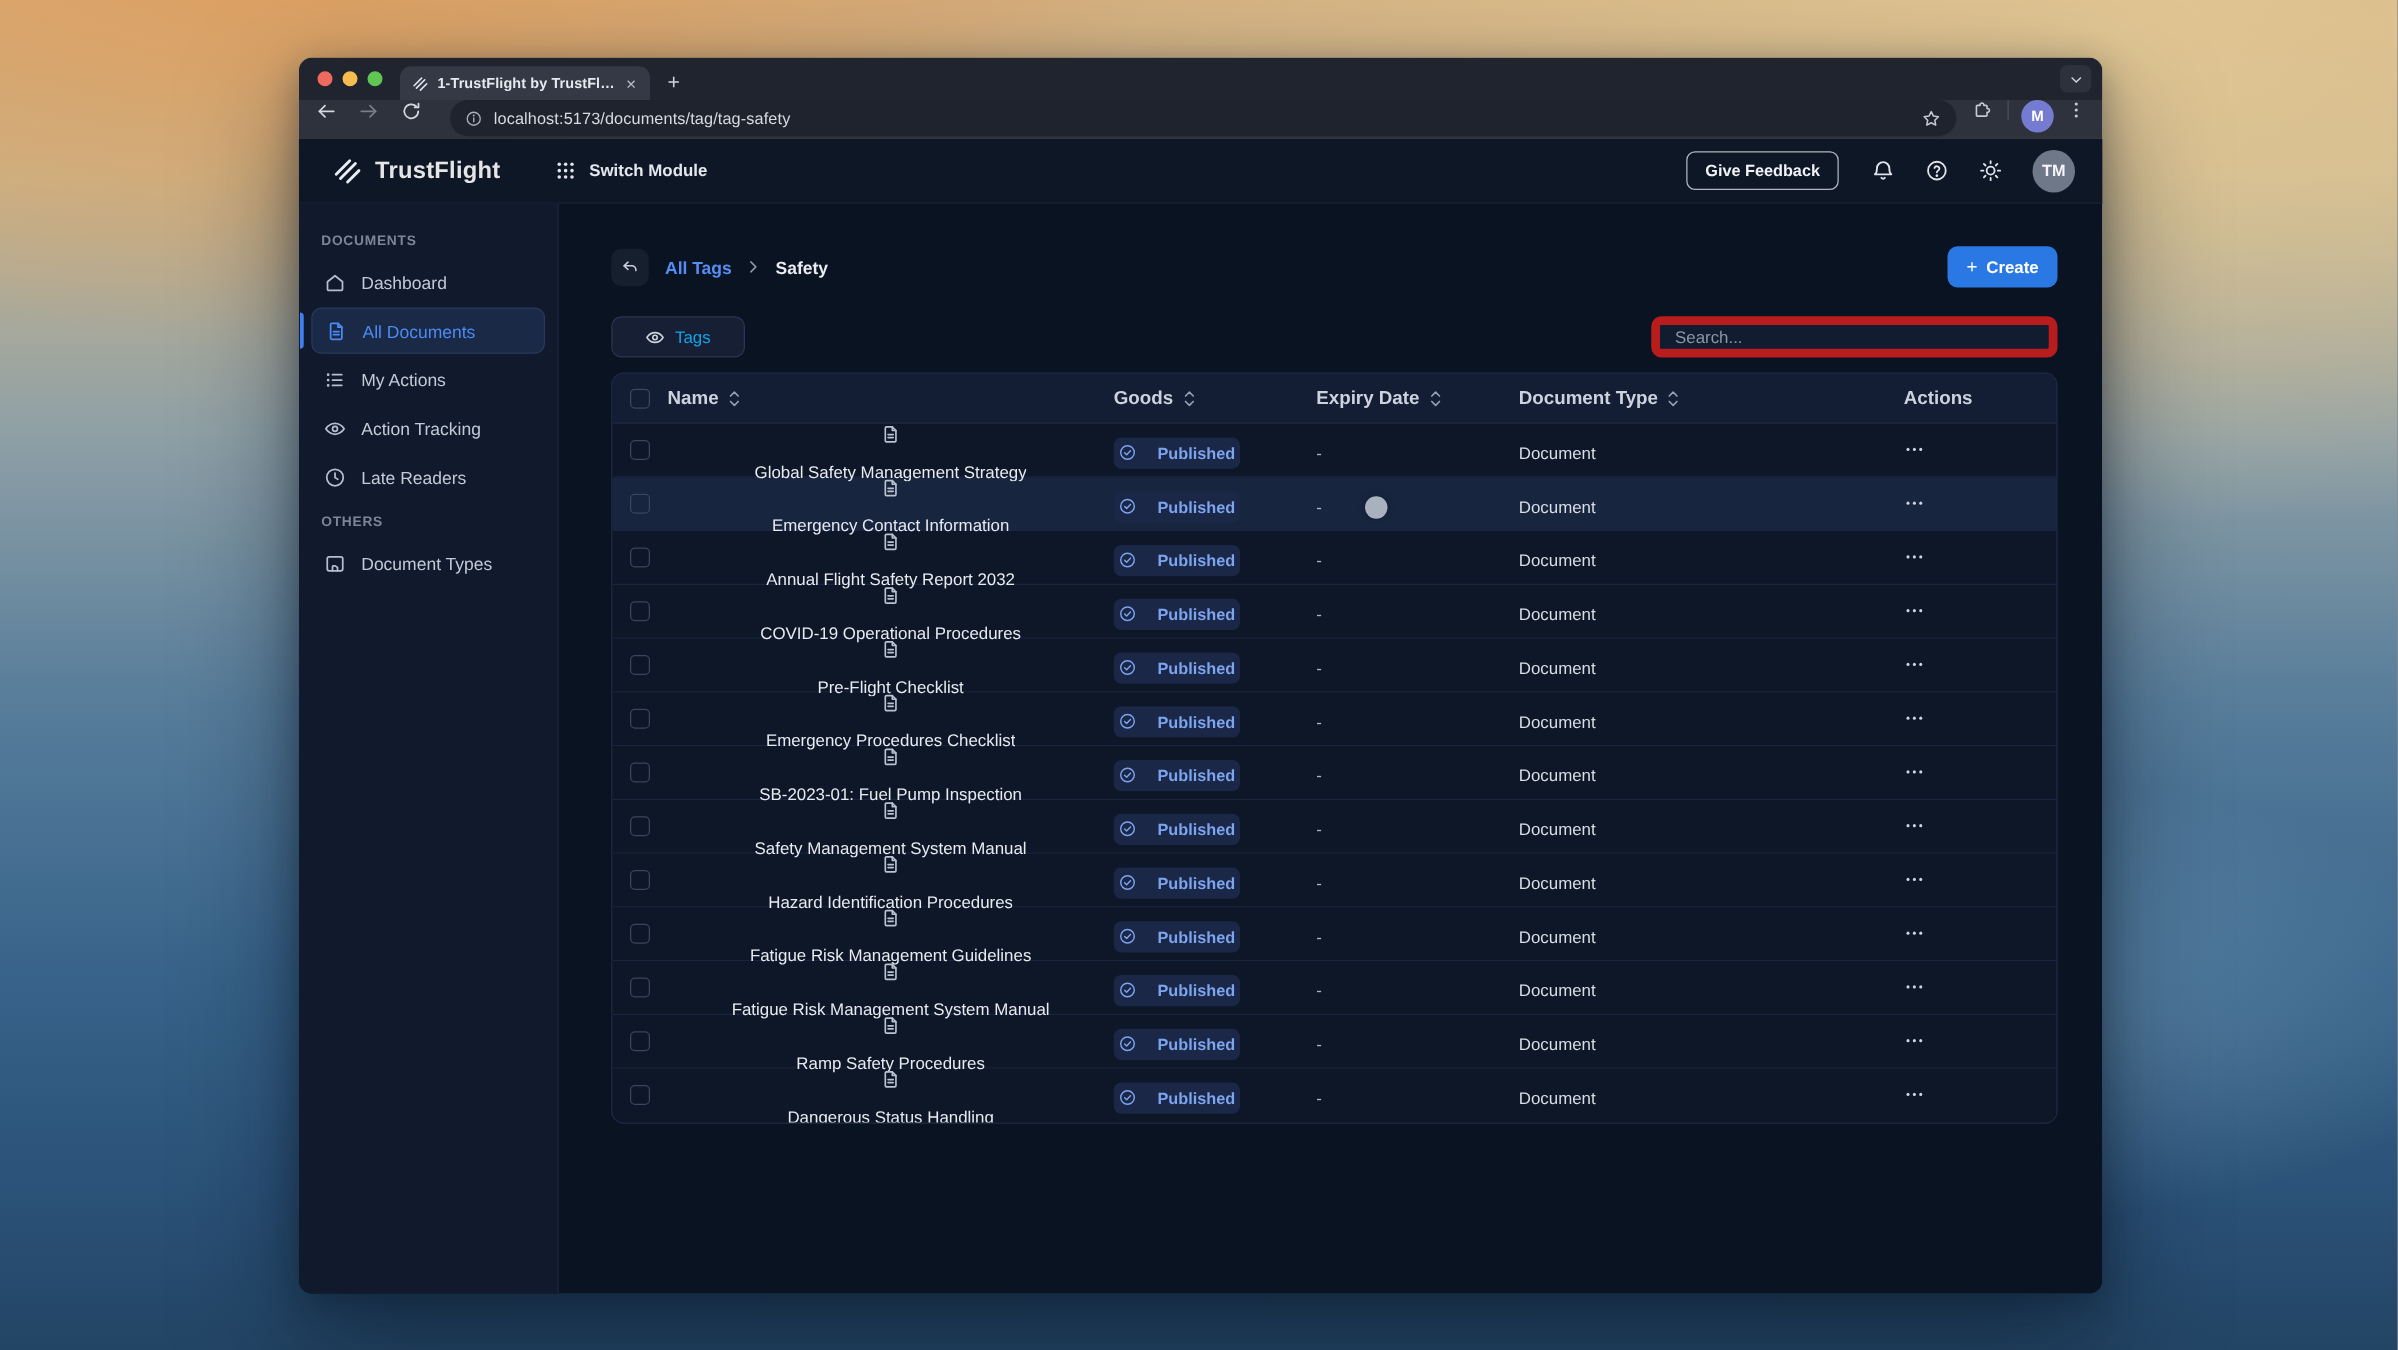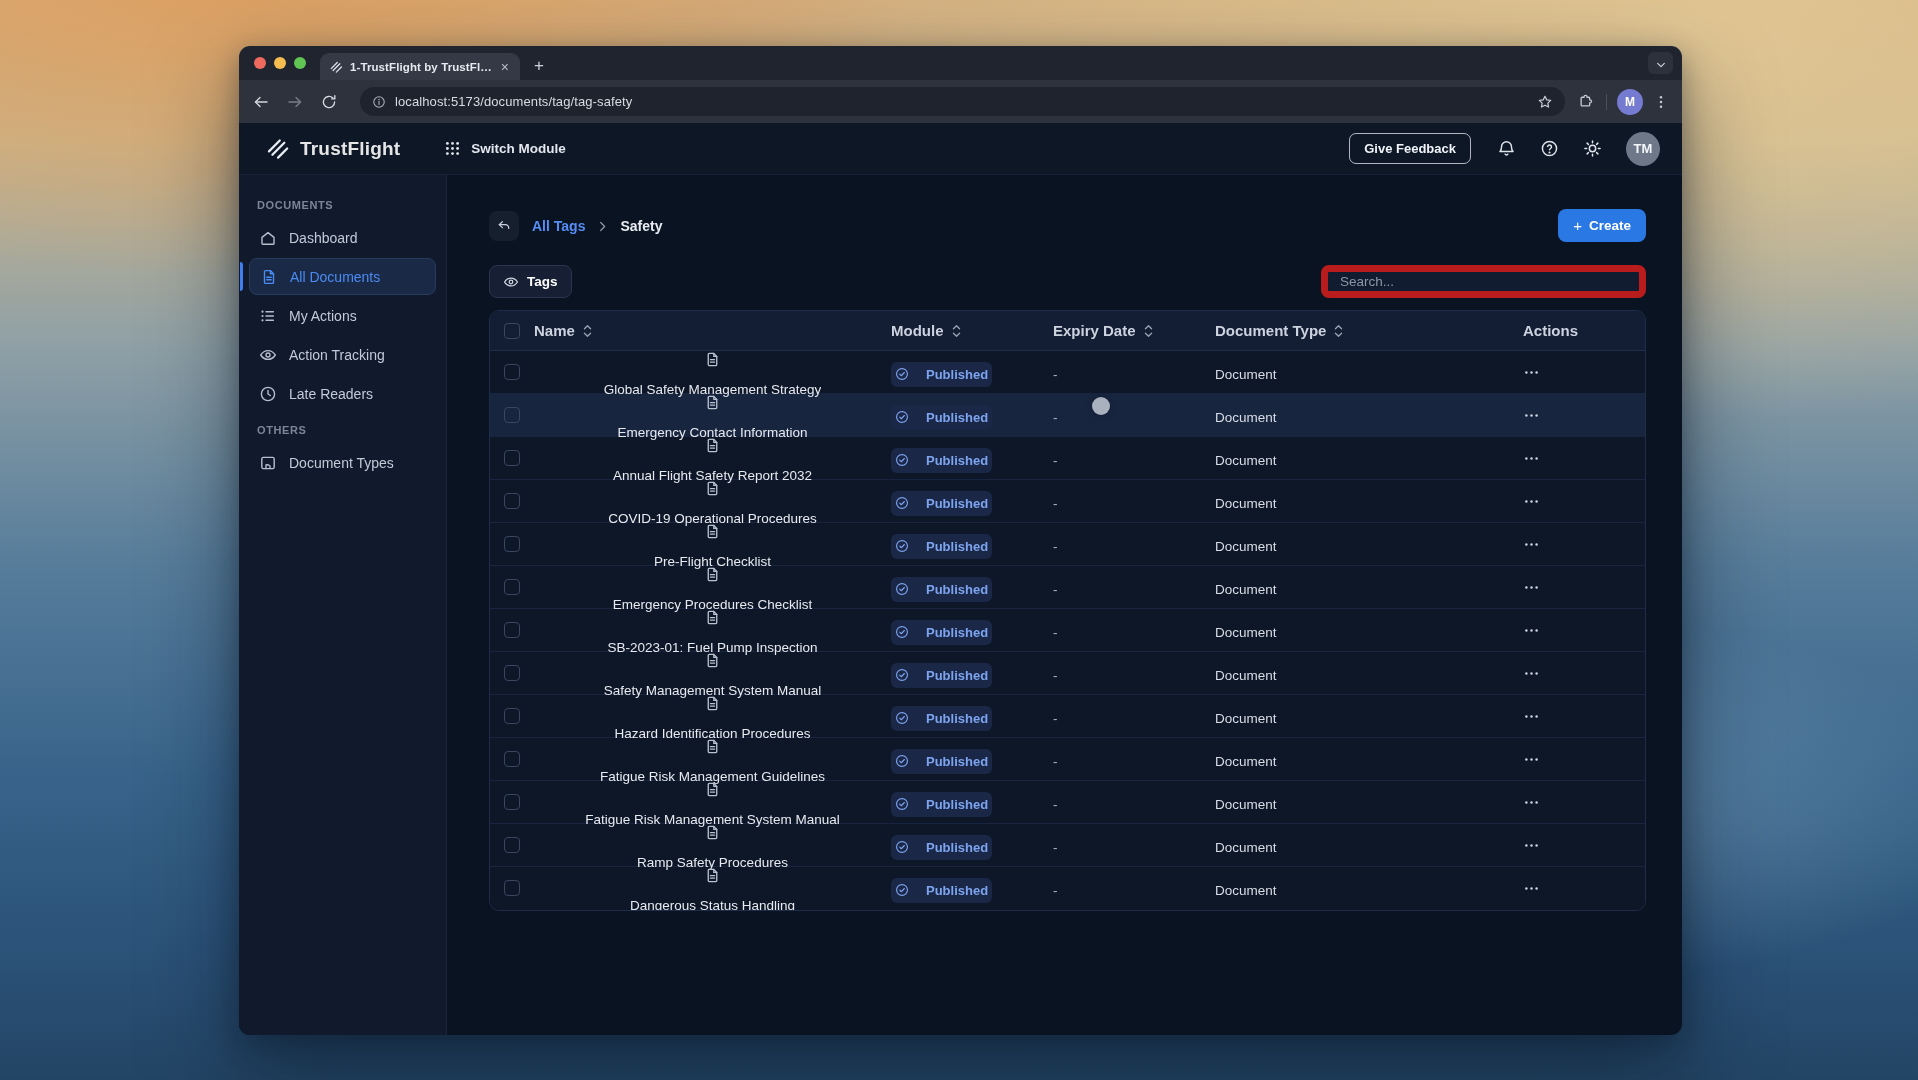--- a/index.html
+++ b/index.html
@@ -36,21 +36,21 @@
   .tab-title{ flex:1; white-space:nowrap; overflow:hidden; text-overflow:ellipsis; letter-spacing:.1px; }
   .tab-close{ color:#b9bec8; font-size:14px; font-weight:400; line-height:1; padding:0 2px; }
   .newtab{ color:#cdd1d9; font-size:17px; line-height:1; margin:0 0 6px 14px; }
   .tabsearch{
     position:absolute; right:9px; top:6px; width:25px; height:22px; border-radius:6px;
     background:#2d323e; background:#2d313c; display:flex; align-items:center; justify-content:center; color:#cdd1d9;
   }
   .tabsearch .ic{ width:12px; height:12px; }
 
   .toolbar{
-    height:43px; background:#2e323d; display:flex; align-items:center; padding:0 13px; flex:0 0 auto;
+    height:31px; background:#2e323d; display:flex; padding:0 13px; flex:0 0 auto;
   }
   .navic{ width:18px; height:18px; color:#d4d8df; margin-right:16px; flex:0 0 auto; }
   .navic.dim{ color:#787e8a; }
   .urlbar{
     flex:1; height:29px; background:#1f232d; border-radius:15px; margin:0 10px 0 6px;
     display:flex; align-items:center; padding:0 12px; gap:9px; min-width:0;
   }
   .urlbar .ic{ width:14px; height:14px; color:#aab0bb; flex:0 0 auto; }
   .url{ flex:1; color:#d8dbe1; font-size:13px; white-space:nowrap; overflow:hidden; letter-spacing:.1px; }
   .star{ width:16px; height:16px; color:#c4c9d2; flex:0 0 auto; }
@@ -109,22 +109,22 @@
   .crumb-sep{ width:13px; height:13px; color:#8b93a5; margin:0 11px; }
   .crumb-cur{ color:#e9ecf1; font-size:14px; font-weight:600; }
   .create{
     margin-left:auto; height:33px; padding:0 15px; border:none; border-radius:8px; background:#2a78e4;
     color:#fff; font-family:inherit; font-size:13.5px; font-weight:600; display:flex; align-items:center; gap:7px;
   }
   .create .plus{ font-size:15px; font-weight:500; line-height:1; }
 
   .controlsrow{ display:flex; align-items:center; justify-content:space-between; margin-top:23px; }
   .tagsbtn{
-    height:33px; padding:0 13px; background:#161f33; border:1px solid #2a3650; border-radius:8px;
-    color:#ffffff; font-family:inherit; font-size:13.5px; font-weight:700; display:flex; align-items:center; gap:8px;
+    height:33px; padding:0 26px; background:#161f33; border:1px solid #2a3650; border-radius:8px;
+    color:#0ea5e9; font-family:inherit; font-size:13.5px; font-weight:400; display:flex; align-items:center; gap:8px;
   }
   .tagsbtn .ic{ width:16px; height:16px; color:#ced4e0; }
   .search{
     width:325px; height:33px; background:#121c30; border:7px solid #b91c1c; border-radius:8px;
     color:#dfe4ec; font-family:inherit; font-size:13.5px; padding:0 12px; outline:none;
   }
   .search::placeholder{ color:#8d96a8; }
 
   .table{
     margin-top:12px; border:1px solid #202d4a; border-radius:10px; overflow:hidden; background:#0c1626;
@@ -355,21 +355,21 @@
   <span class="checkbox"></span>
                 </div>
                 <div class="th">
       <span>Name</span>
       <span class="sort"><svg viewBox="0 0 12 16" width="100%" height="100%" fill="none" stroke="currentColor" stroke-width="1.5" stroke-linecap="round" stroke-linejoin="round">
                       <path d="M2.5 5.5 6 2l3.5 3.5"></path>
                       <path d="M2.5 10.5 6 14l3.5-3.5"></path>
                     </svg></span>
     </div>
                 <div class="th">
-      <span>Module</span>
+      <span>Goods</span>
       <span class="sort"><svg viewBox="0 0 12 16" width="100%" height="100%" fill="none" stroke="currentColor" stroke-width="1.5" stroke-linecap="round" stroke-linejoin="round">
                       <path d="M2.5 5.5 6 2l3.5 3.5"></path>
                       <path d="M2.5 10.5 6 14l3.5-3.5"></path>
                     </svg></span>
     </div>
                 <div class="th">
       <span>Expiry Date</span>
       <span class="sort"><svg viewBox="0 0 12 16" width="100%" height="100%" fill="none" stroke="currentColor" stroke-width="1.5" stroke-linecap="round" stroke-linejoin="round">
                       <path d="M2.5 5.5 6 2l3.5 3.5"></path>
                       <path d="M2.5 10.5 6 14l3.5-3.5"></path>

